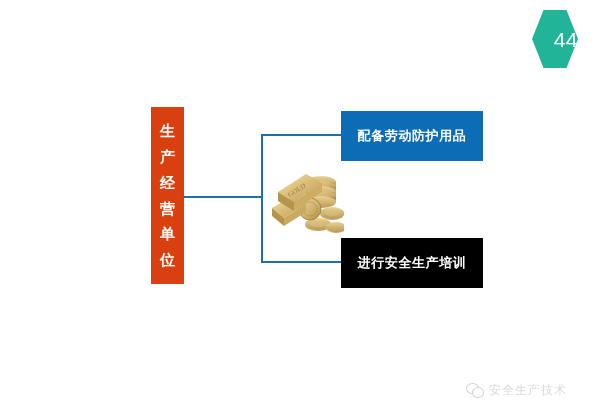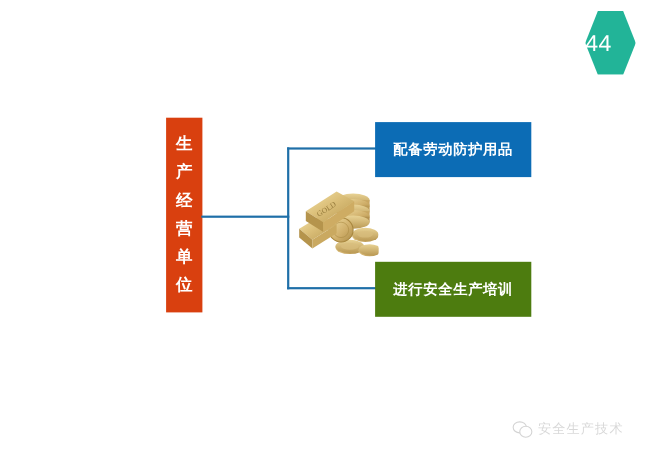--- a/index.html
+++ b/index.html
@@ -22,21 +22,21 @@
 
   
   .hex-badge {
     position: absolute;
     left: 532px;
     top: 10px;
     width: 46px;
     height: 58px;
     display: flex;
     align-items: center;
-    justify-content: flex-start;
+    justify-content: flex-end;
   }
   .hex-badge .hex-shape {
     position: absolute;
     inset: 0;
     background: #22b498;
     clip-path: polygon(25% 0%, 75% 0%, 100% 50%, 75% 100%, 25% 100%, 0% 50%);
   }
   .hex-badge .hex-num {
     position: relative;
     color: #ffffff;
@@ -146,21 +146,21 @@
     font-weight: bold;
     letter-spacing: 0.6px;
     white-space: nowrap;
   }
   .result-blue {
     top: 111px;
     background: #0c6cb5;
   }
   .result-green {
     top: 238px;
-    background: #4d7c0f;
+    background: #000000;
   }
 
   
   .watermark {
     position: absolute;
     left: 466px;
     top: 382px;
     display: flex;
     align-items: center;
     gap: 6px;

